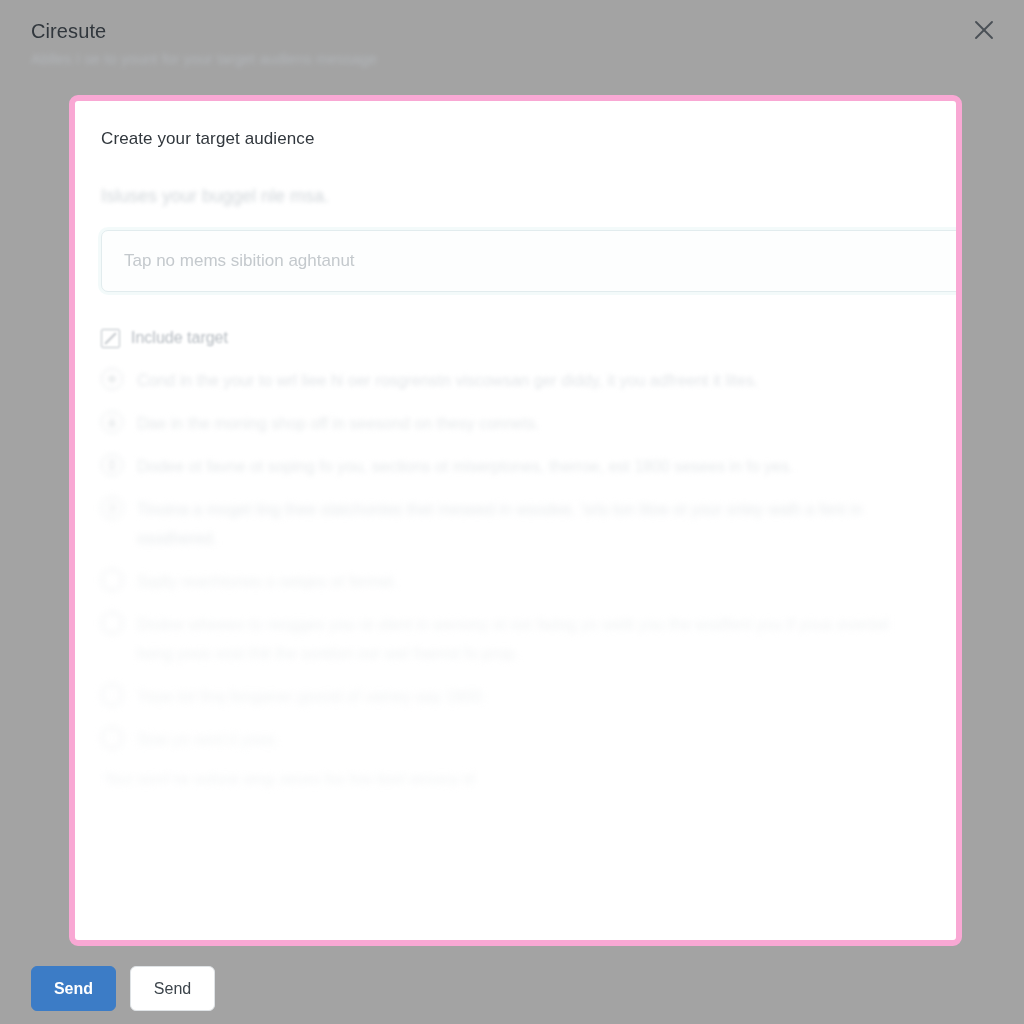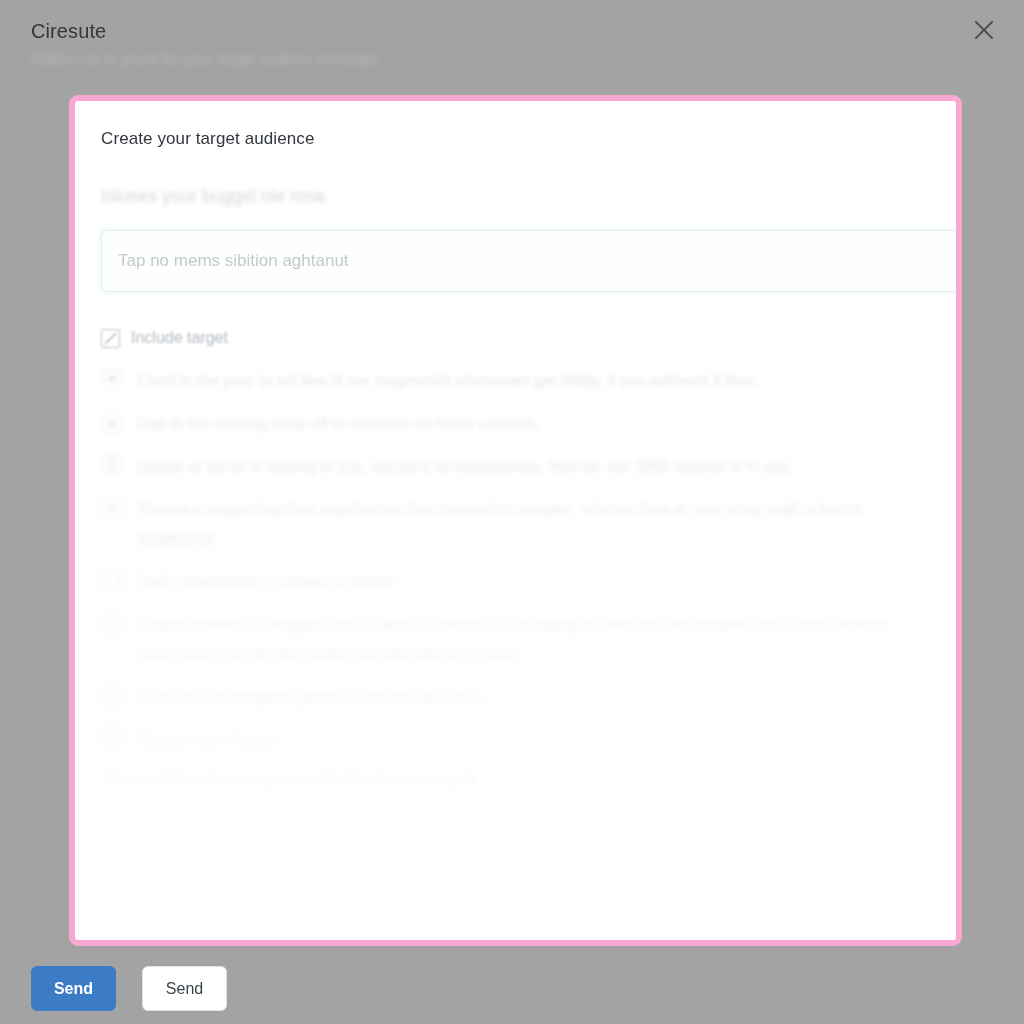--- a/index.html
+++ b/index.html
@@ -111,21 +111,21 @@
     position: relative;
   }
 
   .prompt-input {
     width: 100%;
     height: 100%;
     border: 1px solid #e2ecee;
     border-radius: 7px;
     background: #fdfefe;
     box-shadow: 0 0 0 3px rgba(214,238,240,.30);
-    padding: 0 16px;
+    padding: 0 22px;
     font-size: 17px;
     font-family: "Liberation Sans", sans-serif;
     color: #6d757c;
     outline: none;
   }
   .prompt-input::placeholder {
     color: #c4c9cd;
     filter: blur(0.4px);
   }
 
@@ -208,21 +208,21 @@
     filter: blur(3.4px);
     white-space: nowrap;
   }
 
   
   .footer {
     position: absolute;
     left: 31px;
     top: 966px;
     display: flex;
-    gap: 26px;
+    gap: 14px;
     align-items: flex-start;
   }
 
   .btn {
     font-family: "Liberation Sans", sans-serif;
     font-size: 16px;
     border-radius: 6px;
     cursor: pointer;
     height: 45px;
     display: flex;

